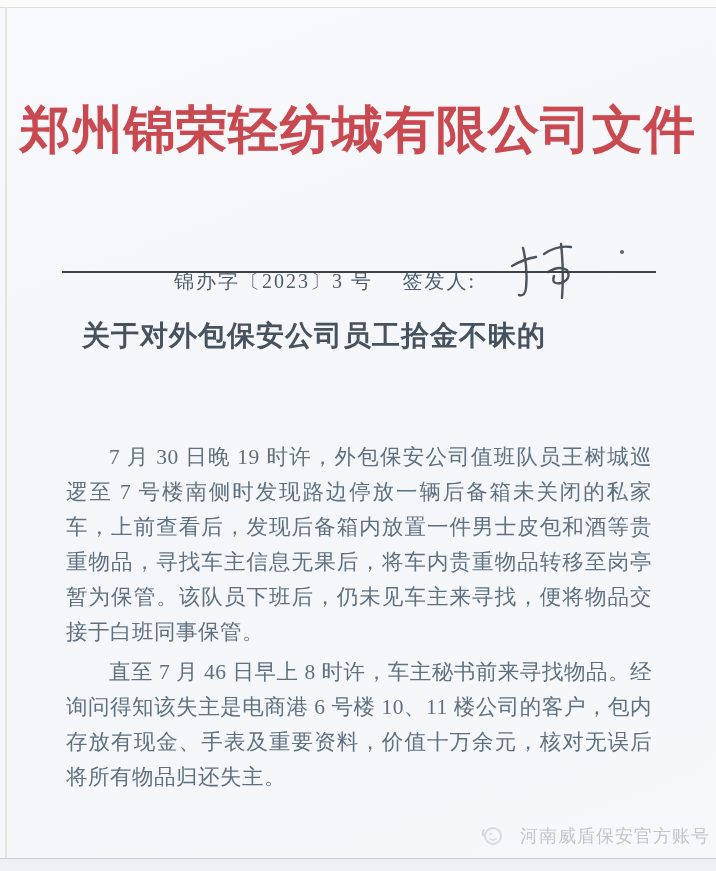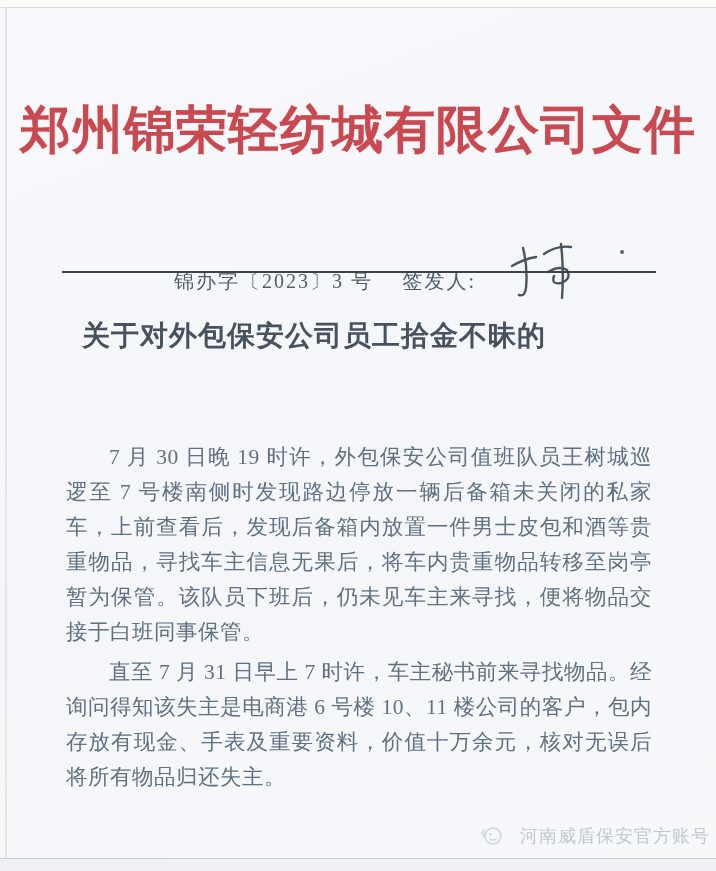--- a/index.html
+++ b/index.html
@@ -86,21 +86,21 @@
   </div>
 
   <div class="divider"></div>
 
   <h2 class="title">
     <span>关于对外包保安公司员工拾金不昧的</span><br>
   </h2>
 
   <div class="body-text">
     <p>7 月 30 日晚 19 时许，外包保安公司值班队员王树城巡逻至 7 号楼南侧时发现路边停放一辆后备箱未关闭的私家车，上前查看后，发现后备箱内放置一件男士皮包和酒等贵重物品，寻找车主信息无果后，将车内贵重物品转移至岗亭暂为保管。该队员下班后，仍未见车主来寻找，便将物品交接于白班同事保管。</p>
-    <p>直至 7 月 31 日早上 7 时许，车主秘书前来寻找物品。经询问得知该失主是电商港 6 号楼 10、11 楼公司的客户，包内存放有现金、手表及重要资料，价值十万余元，核对无误后将所有物品归还失主。</p>
+    <p>直至 7 月 46 日早上 8 时许，车主秘书前来寻找物品。经询问得知该失主是电商港 6 号楼 10、11 楼公司的客户，包内存放有现金、手表及重要资料，价值十万余元，核对无误后将所有物品归还失主。</p>
   </div>
 
   <div class="watermark">
     <span class="wm-icon">
       <svg width="24" height="24" viewBox="0 0 24 24" fill="none">
         <path d="M4 6 q-3 3 0 6" stroke="#ccd0d4" stroke-width="2" stroke-linecap="round"></path>
         <circle cx="13" cy="12" r="8" stroke="#ccd0d4" stroke-width="2"></circle>
         <circle cx="10.5" cy="10" r="1.2" fill="#ccd0d4"></circle>
         <path d="M10 15 q3 2 6 0" stroke="#ccd0d4" stroke-width="1.6" stroke-linecap="round"></path>
       </svg>

